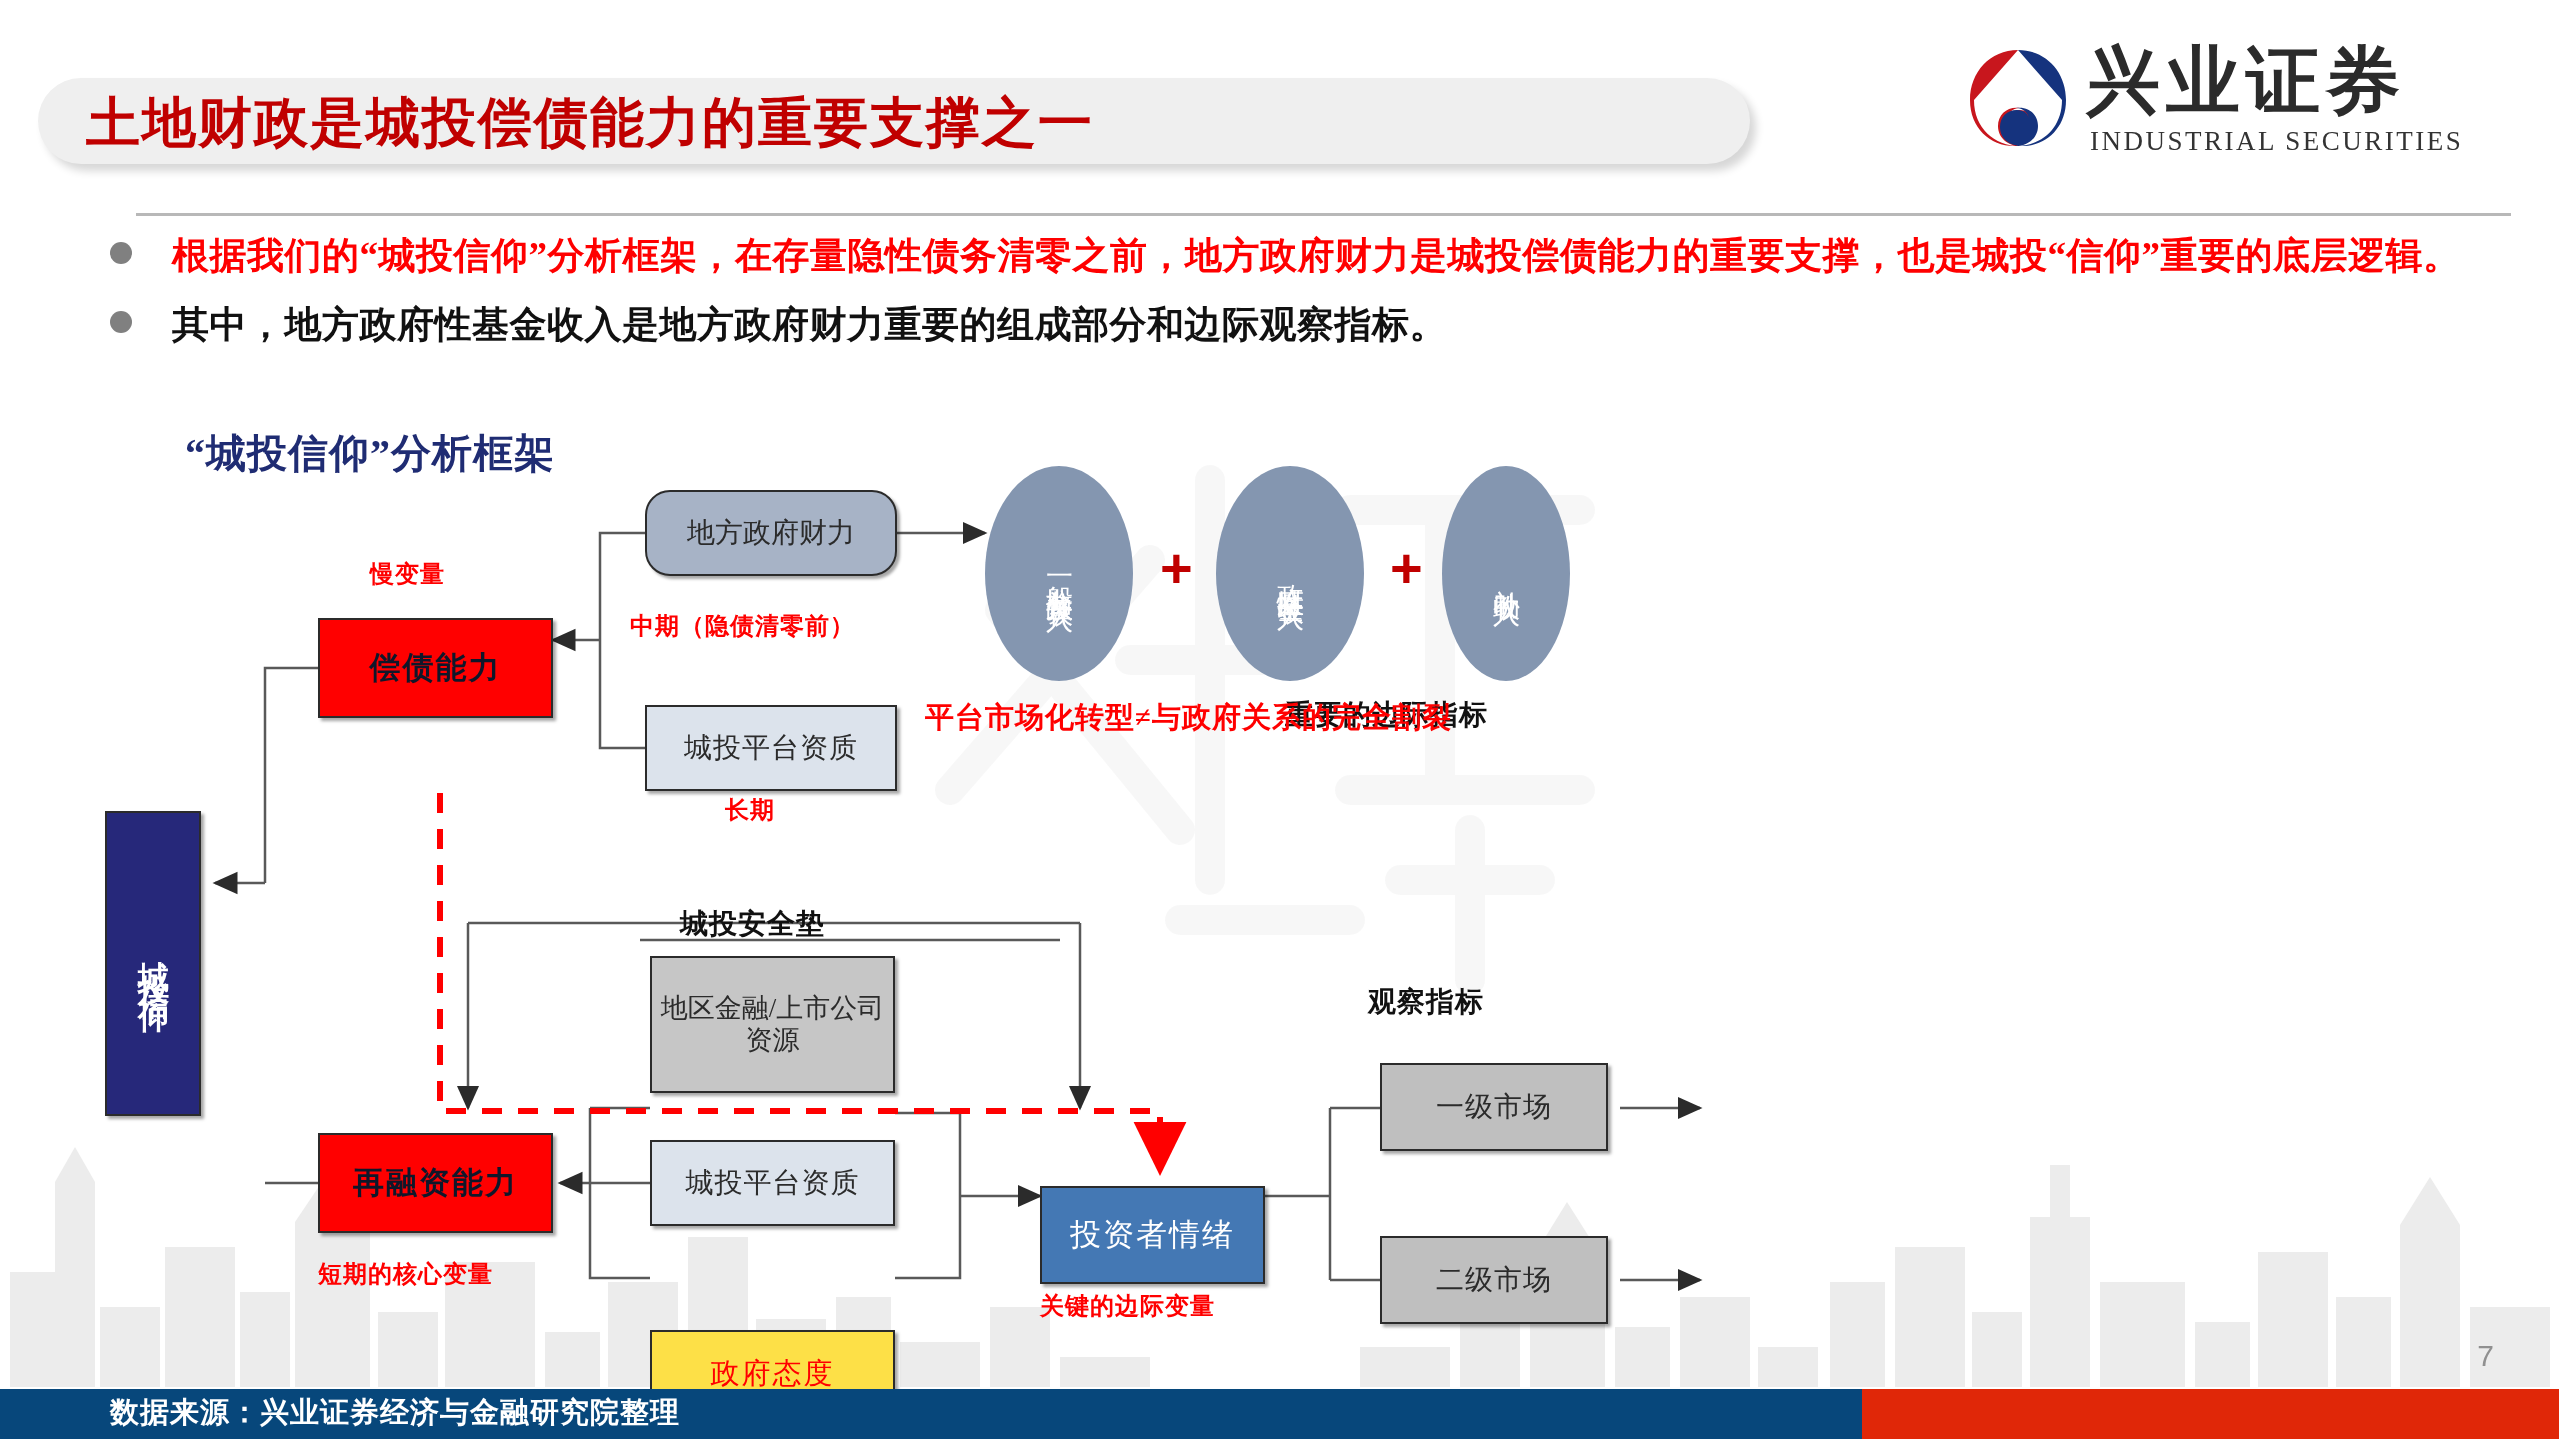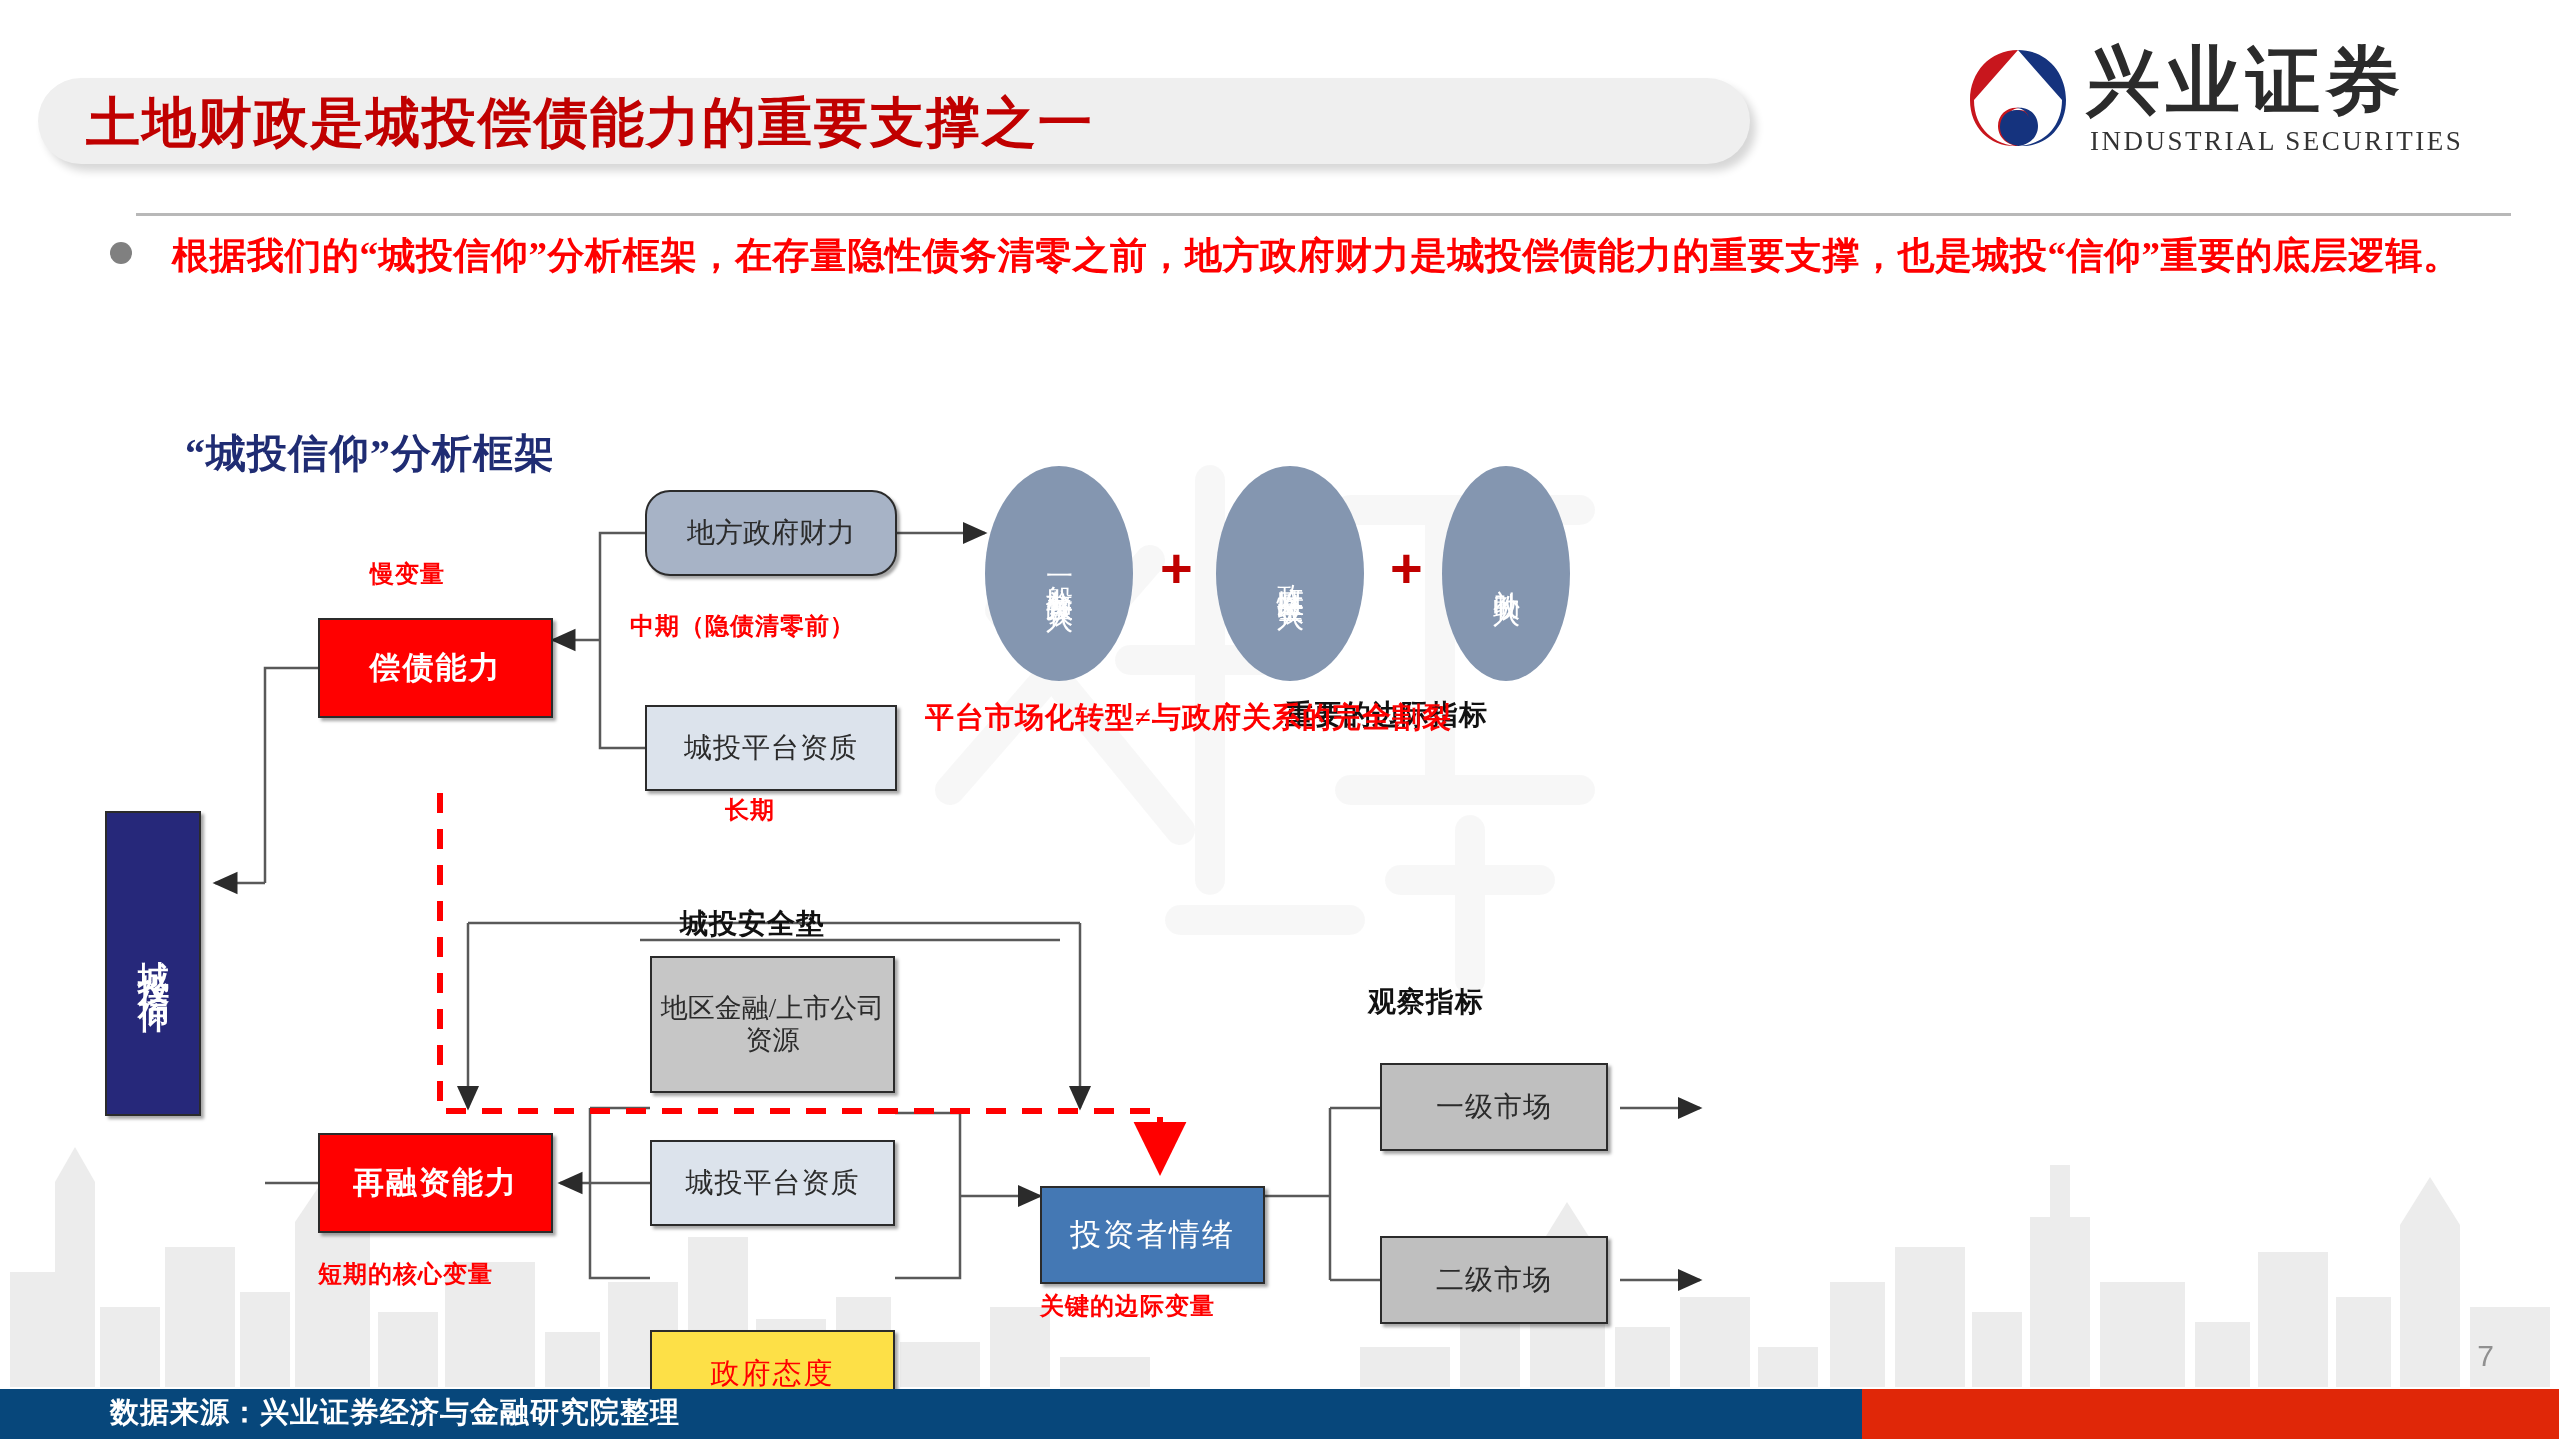--- a/index.html
+++ b/index.html
@@ -53,21 +53,21 @@
 
   .sub-title{
     position:absolute;left:185px;top:8px;font-size:40px;font-weight:bold;color:#1F2C73;
     letter-spacing:1px;white-space:nowrap;
     font-family:"Liberation Serif","DejaVu Serif",serif;
   }
 
   .node{position:absolute;box-sizing:border-box;display:flex;align-items:center;justify-content:center;
         text-align:center;font-family:"Liberation Serif","DejaVu Serif",serif;}
   .nbox{border:2px solid #2b2b2b;box-shadow:3px 3px 3px rgba(0,0,0,.35);}
-  .n-red{background:#FF0000;color:#ffffff;font-size:31px;font-weight:bold;letter-spacing:2px;}
+  .n-red{background:#FF0000;color:#0f172a;font-size:31px;font-weight:bold;letter-spacing:2px;}
   .n-navy{background:#26287A;color:#ffffff;font-size:31px;font-weight:bold;}
   .n-navy .vert{writing-mode:vertical-rl;text-orientation:upright;letter-spacing:14px;line-height:1.1;}
   .n-bluegray{background:#A7B3C6;color:#2b2b2b;font-size:28px;}
   .n-bluegray-red{background:#fde047;color:#FF0000;font-size:29px;letter-spacing:2px;text-align:center;}
   .n-lightblue{background:#DCE3EC;color:#2b2b2b;font-size:28px;letter-spacing:1px;}
   .n-gray{background:#BFBFBF;color:#2b2b2b;font-size:28px;letter-spacing:1px;}
   .n-gray2{background:#C6C6C6;color:#2b2b2b;font-size:27px;line-height:1.15;}
   .n-blue{background:#4478B4;color:#ffffff;font-size:31px;letter-spacing:2px;}
 
   .ellipse{position:absolute;border-radius:50%;background:#8496B0;color:#ffffff;
@@ -164,20 +164,24 @@
     </svg>
     <div class="logo-cn">兴业证券</div>
     <div class="logo-en">INDUSTRIAL SECURITIES</div>
   </div>
 
   <div class="bullets">
     <div class="bullet">
       <div class="dot"></div>
       <div class="btext red">根据我们的“城投信仰”分析框架，在存量隐性债务清零之前，地方政府财力是城投偿债能力的重要支撑，也是城投“信仰”重要的底层逻辑。</div>
     </div>
+    <div class="bullet">
+      <div class="dot"></div>
+      <div class="btext black">其中，地方政府性基金收入是地方政府财力重要的组成部分和边际观察指标。</div>
+    </div>
   </div>
 
   <div class="diagram">
 
     <div class="sub-title">“城投信仰”分析框架</div>
 
     <svg class="svg-layer" viewBox="0 0 2559 950">
       <defs>
         <marker id="ah" markerWidth="11" markerHeight="11" refX="9" refY="5.5" orient="auto">
           <path d="M0,1 L10,5.5 L0,10 z" fill="#2b2b2b"></path>

